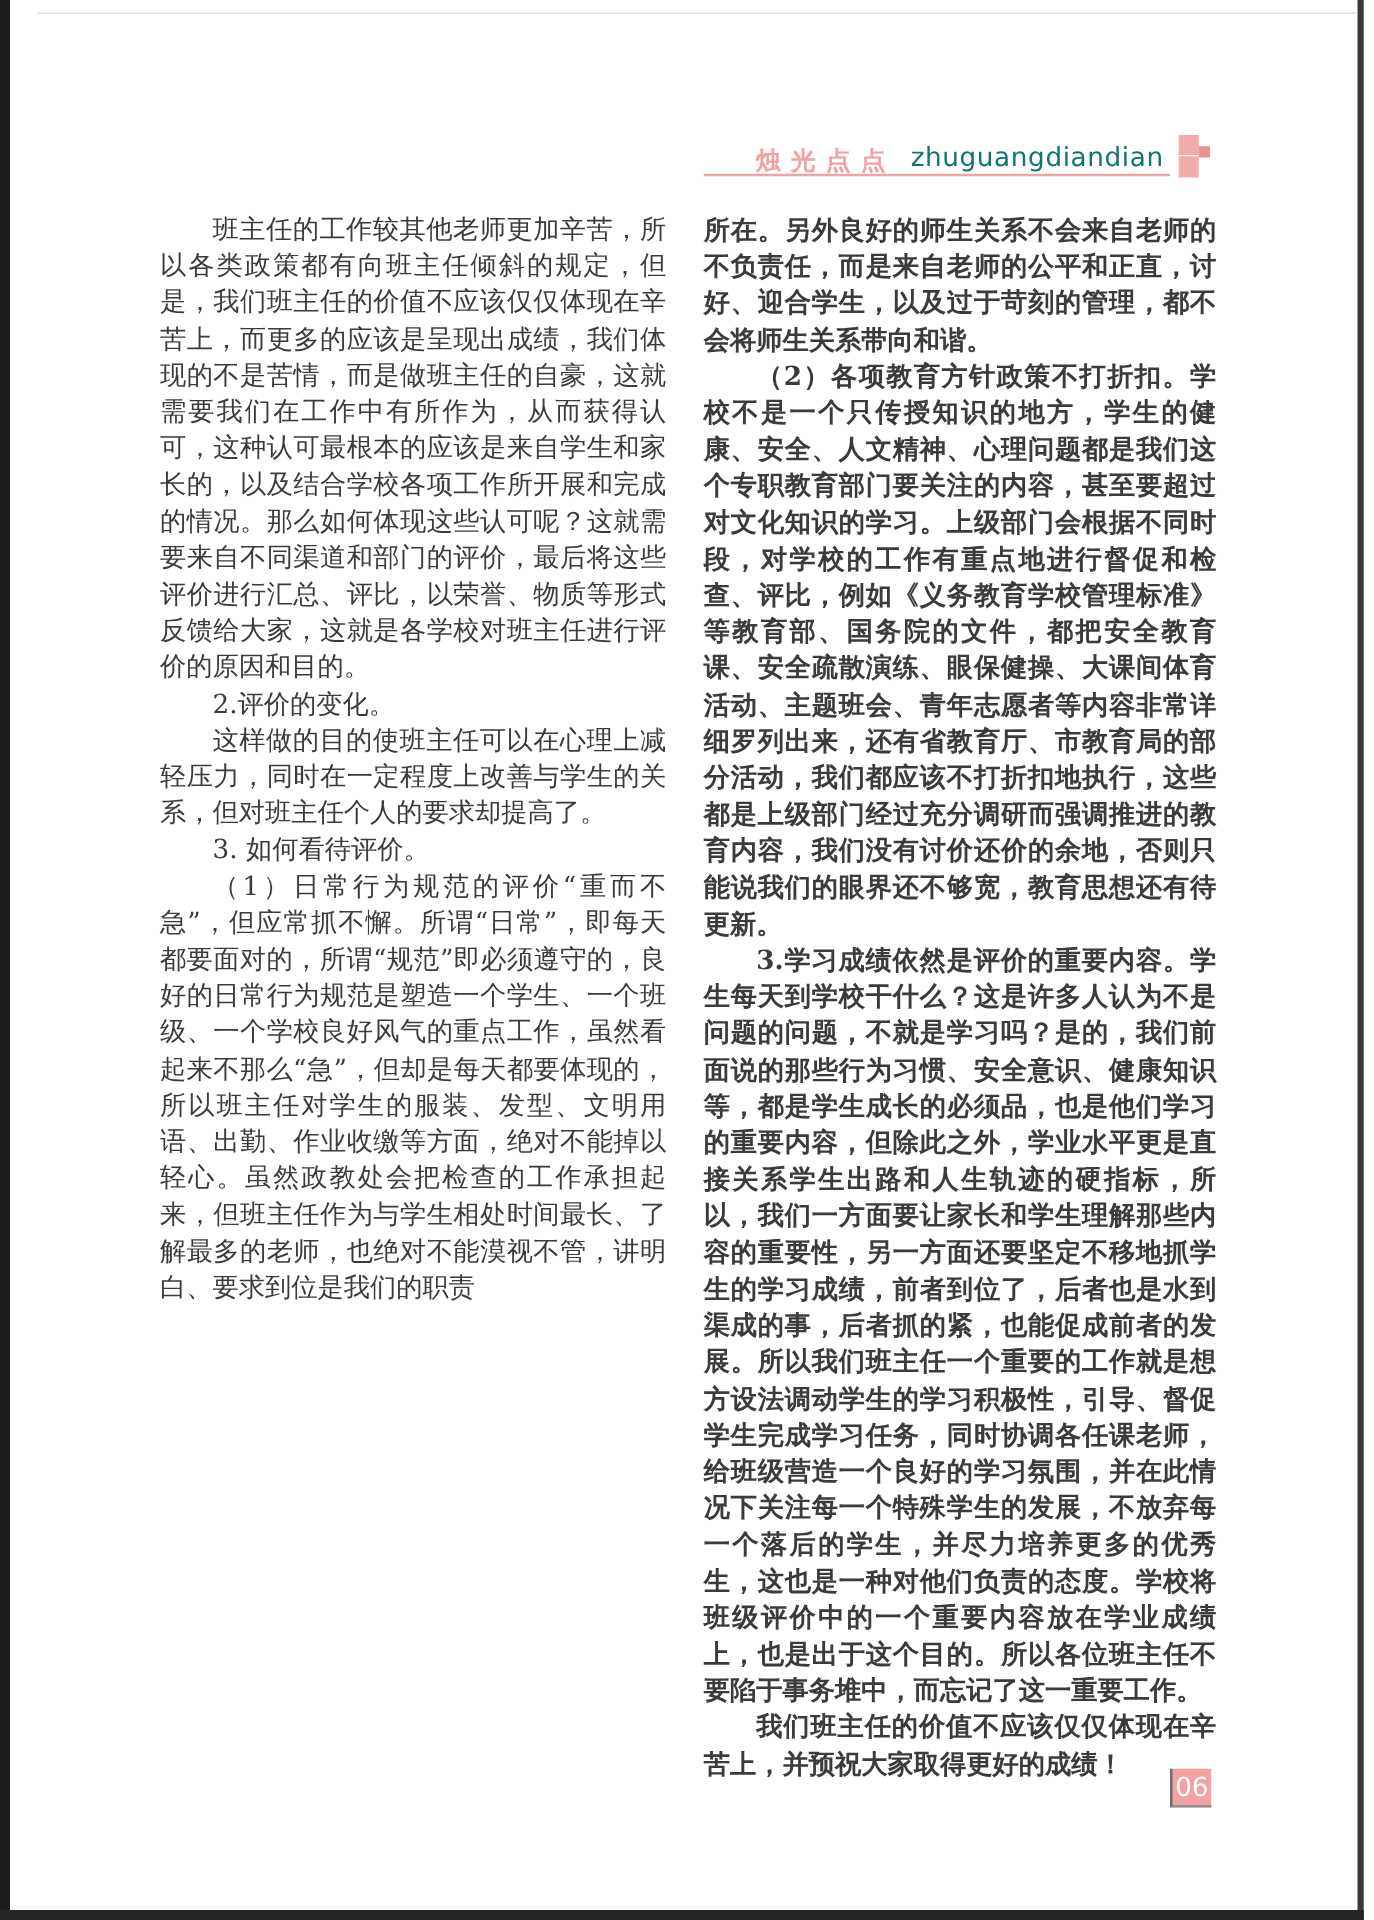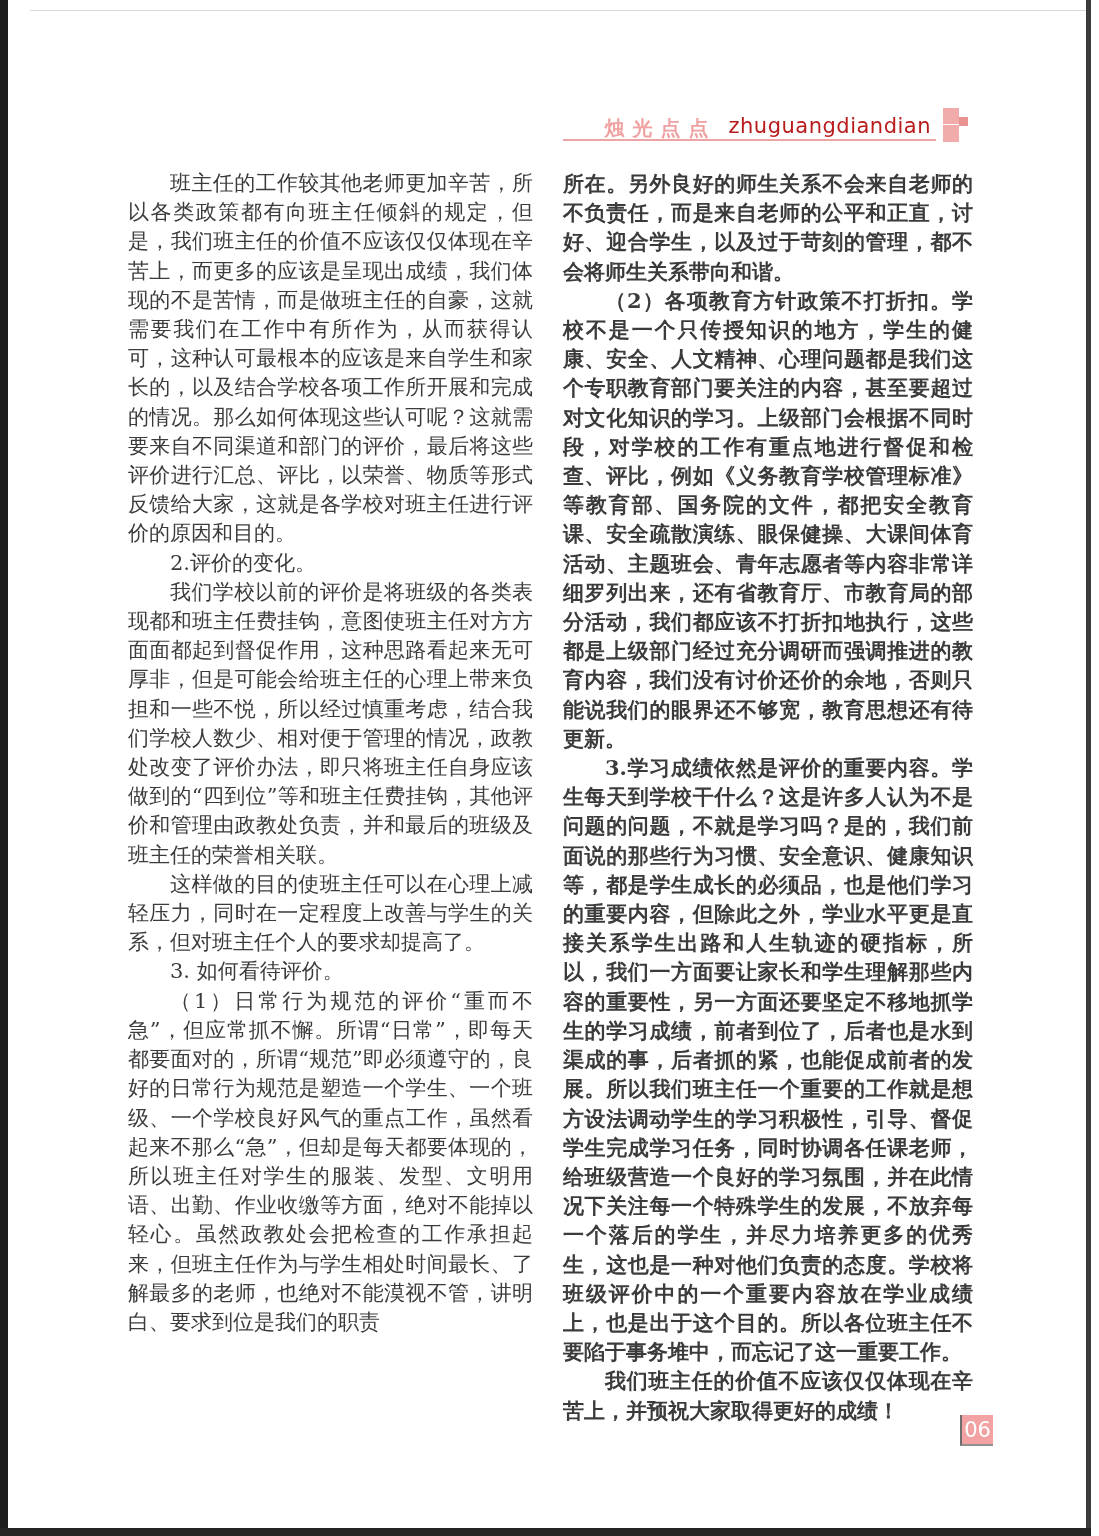--- a/index.html
+++ b/index.html
@@ -26,21 +26,21 @@
   .header .title{
     color:#f0a2a2;
     font-family:"DejaVu Sans","Liberation Sans",sans-serif;
     font-weight:bold;
     font-size:20px;
     letter-spacing:8px;
     line-height:1;
     padding-bottom:2px;
   }
   .header .subtitle{
-    color:#b91c1c;
+    color:#0f766e;
     font-family:"DejaVu Sans","Liberation Sans",sans-serif;
     font-size:21px;
     letter-spacing:0.5px;
     line-height:1;
     padding-bottom:3px;
   }
   .header-underline{
     position:absolute;left:563px;top:139px;width:373px;height:2px;background:#eda4a4;
   }
   .squares{position:absolute;left:943px;top:108px;width:26px;height:35px;}
@@ -66,21 +66,21 @@
   .page-number{
     position:absolute;left:936px;top:1415px;
     width:33px;height:31px;
     background:#f2a2a2;
     border-left:2px solid #6e6e6e;
     border-bottom:2px solid #8f8f8f;
     box-sizing:border-box;
     color:#ffffff;
     font-family:"DejaVu Sans","Liberation Sans",sans-serif;
     font-size:21px;
-    display:flex;align-items:center;justify-content:center;margin-left:24px;
+    display:flex;align-items:center;justify-content:center;
   }
 </style>
 </head>
 <body>
 
 <div class="page">
 
   <div class="edge-left"></div>
   <div class="edge-right"></div>
   <div class="edge-bottom"></div>
@@ -93,21 +93,20 @@
   <div class="header-underline"></div>
   <div class="squares">
     <div class="sq sq1"></div>
     <div class="sq sq2"></div>
     <div class="sq sq3"></div>
   </div>
 
   <div class="col col-left">
     <p>班主任的工作较其他老师更加辛苦，所以各类政策都有向班主任倾斜的规定，但是，我们班主任的价值不应该仅仅体现在辛苦上，而更多的应该是呈现出成绩，我们体现的不是苦情，而是做班主任的自豪，这就需要我们在工作中有所作为，从而获得认可，这种认可最根本的应该是来自学生和家长的，以及结合学校各项工作所开展和完成的情况。那么如何体现这些认可呢？这就需要来自不同渠道和部门的评价，最后将这些评价进行汇总、评比，以荣誉、物质等形式反馈给大家，这就是各学校对班主任进行评价的原因和目的。</p>
     <p>2.评价的变化。</p>
-    <p>我们学校以前的评价是将班级的各类表现都和班主任费挂钩，意图使班主任对方方面面都起到督促作用，这种思路看起来无可厚非，但是可能会给班主任的心理上带来负担和一些不悦，所以经过慎重考虑，结合我们学校人数少、相对便于管理的情况，政教处改变了评价办法，即只将班主任自身应该做到的“四到位”等和班主任费挂钩，其他评价和管理由政教处负责，并和最后的班级及班主任的荣誉相关联。</p>
     <p>这样做的目的使班主任可以在心理上减轻压力，同时在一定程度上改善与学生的关系，但对班主任个人的要求却提高了。</p>
     <p>3. 如何看待评价。</p>
     <p>（1）日常行为规范的评价“重而不急”，但应常抓不懈。所谓“日常”，即每天都要面对的，所谓“规范”即必须遵守的，良好的日常行为规范是塑造一个学生、一个班级、一个学校良好风气的重点工作，虽然看起来不那么“急”，但却是每天都要体现的，所以班主任对学生的服装、发型、文明用语、出勤、作业收缴等方面，绝对不能掉以轻心。虽然政教处会把检查的工作承担起来，但班主任作为与学生相处时间最长、了解最多的老师，也绝对不能漠视不管，讲明白、要求到位是我们的职责</p>
   </div>
 
   <div class="col col-right">
     <p class="no-indent">所在。另外良好的师生关系不会来自老师的不负责任，而是来自老师的公平和正直，讨好、迎合学生，以及过于苛刻的管理，都不会将师生关系带向和谐。</p>
     <p>（2）各项教育方针政策不打折扣。学校不是一个只传授知识的地方，学生的健康、安全、人文精神、心理问题都是我们这个专职教育部门要关注的内容，甚至要超过对文化知识的学习。上级部门会根据不同时段，对学校的工作有重点地进行督促和检查、评比，例如《义务教育学校管理标准》等教育部、国务院的文件，都把安全教育课、安全疏散演练、眼保健操、大课间体育活动、主题班会、青年志愿者等内容非常详细罗列出来，还有省教育厅、市教育局的部分活动，我们都应该不打折扣地执行，这些都是上级部门经过充分调研而强调推进的教育内容，我们没有讨价还价的余地，否则只能说我们的眼界还不够宽，教育思想还有待更新。</p>
     <p>3.学习成绩依然是评价的重要内容。学生每天到学校干什么？这是许多人认为不是问题的问题，不就是学习吗？是的，我们前面说的那些行为习惯、安全意识、健康知识等，都是学生成长的必须品，也是他们学习的重要内容，但除此之外，学业水平更是直接关系学生出路和人生轨迹的硬指标，所以，我们一方面要让家长和学生理解那些内容的重要性，另一方面还要坚定不移地抓学生的学习成绩，前者到位了，后者也是水到渠成的事，后者抓的紧，也能促成前者的发展。所以我们班主任一个重要的工作就是想方设法调动学生的学习积极性，引导、督促学生完成学习任务，同时协调各任课老师，给班级营造一个良好的学习氛围，并在此情况下关注每一个特殊学生的发展，不放弃每一个落后的学生，并尽力培养更多的优秀生，这也是一种对他们负责的态度。学校将班级评价中的一个重要内容放在学业成绩上，也是出于这个目的。所以各位班主任不要陷于事务堆中，而忘记了这一重要工作。</p>
     <p>我们班主任的价值不应该仅仅体现在辛苦上，并预祝大家取得更好的成绩！</p>

